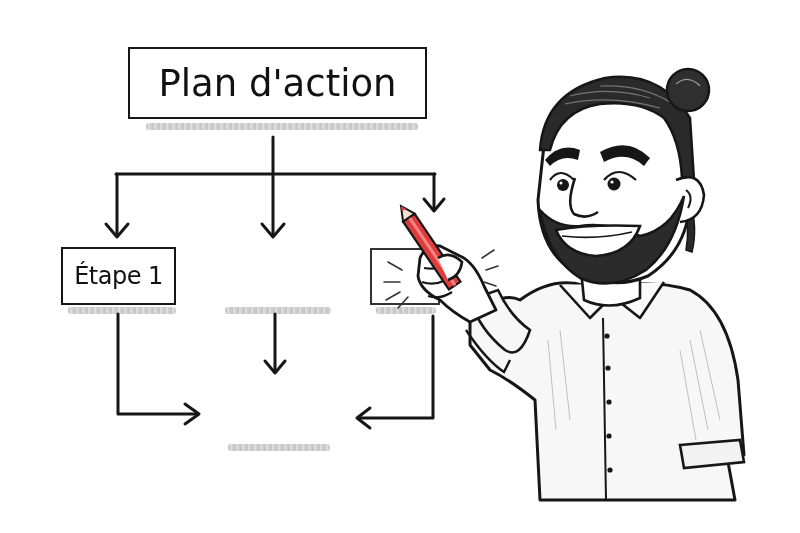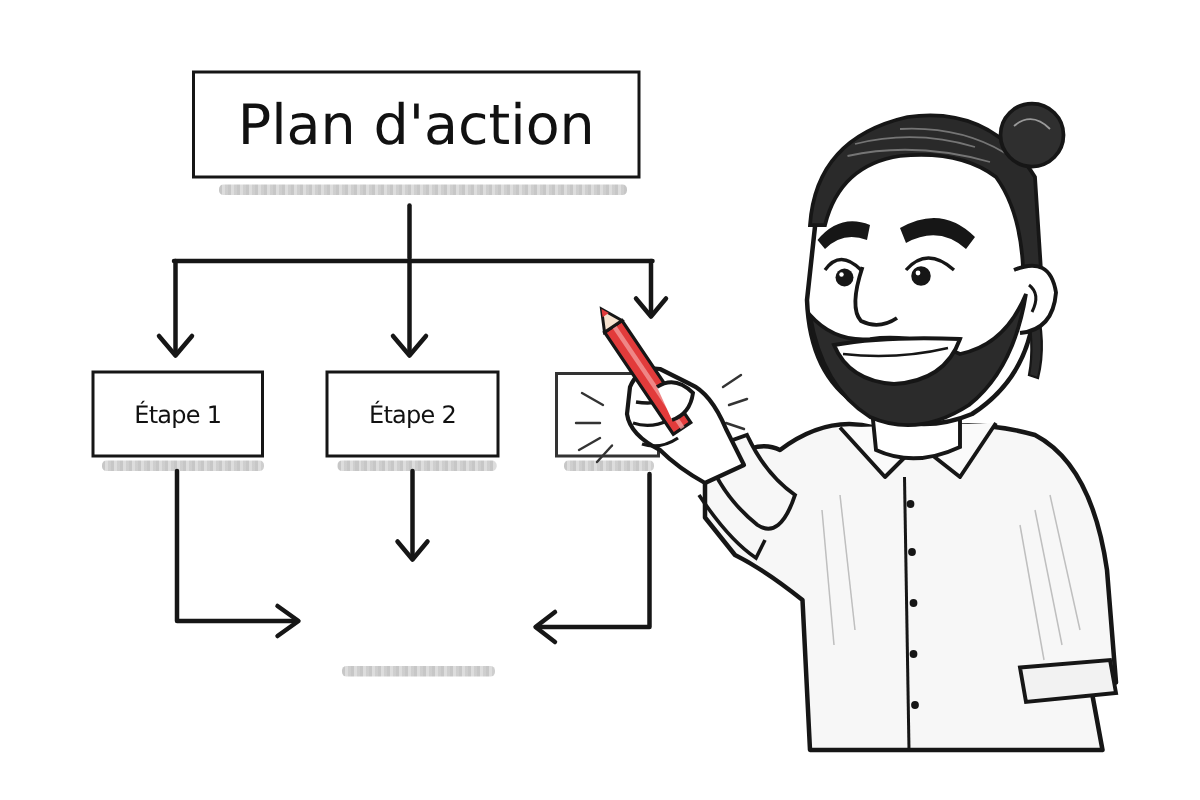--- a/index.html
+++ b/index.html
@@ -1,42 +1,39 @@
 <!DOCTYPE html>
 <html><head>
 <meta charset="utf-8">
 <style>
   html, body { margin:0; padding:0; background:#ffffff; }
   body { width:800px; height:533px; overflow:hidden; position:relative; font-family:"DejaVu Sans", sans-serif; }
   .stage { position:absolute; left:0; top:0; width:632px; height:533px; }
   .box { position:absolute; background:#fff; border:2.5px solid #161616; box-sizing:border-box; display:flex; align-items:center; justify-content:center; color:#111; }
   .shadow { position:absolute; height:7px; background:repeating-linear-gradient(90deg,#bdbdbd 0 2px,#d7d7d7 2px 4px,#c6c6c6 4px 6px); opacity:0.85; border-radius:3px; }
   .title-box { left:128px; top:47px; width:299px; height:72px; font-size:37px; }
-  .step { font-size:16px; letter-spacing:-0.5px; }
+  .step { font-size:24px; letter-spacing:-0.5px; }
   svg { position:absolute; left:0; top:0; }
 </style>
 </head>
 <body>
 
 <div class="stage">
 
   <div class="shadow" style="left:146px;top:123px;width:272px;"></div>
   <div class="box title-box">
     <span>Plan d'action</span>
   </div>
 
   <div class="shadow" style="left:68px;top:307px;width:108px;"></div>
   <div class="box step" style="left:61px;top:247px;width:115px;height:58px;">
     <span>Étape 1</span>
   </div>
 
   <div class="shadow" style="left:225px;top:307px;width:106px;"></div>
-  <div class="box step" style="left:217px;top:247px;width:116px;height:58px;">
-    <span>Étape 2</span>
-  </div>
 
   <div class="shadow" style="left:376px;top:307px;width:60px;"></div>
   <div class="box step" style="left:370px;top:248px;width:70px;height:57px;border-width:2px;border-color:#333;">
     <span></span>
   </div>
 
   <div class="shadow" style="left:228px;top:444px;width:102px;"></div>
 
   <svg width="800" height="533" viewBox="0 0 800 533">
     <g stroke="#161616" stroke-width="3" fill="none" stroke-linecap="round" stroke-linejoin="round">

